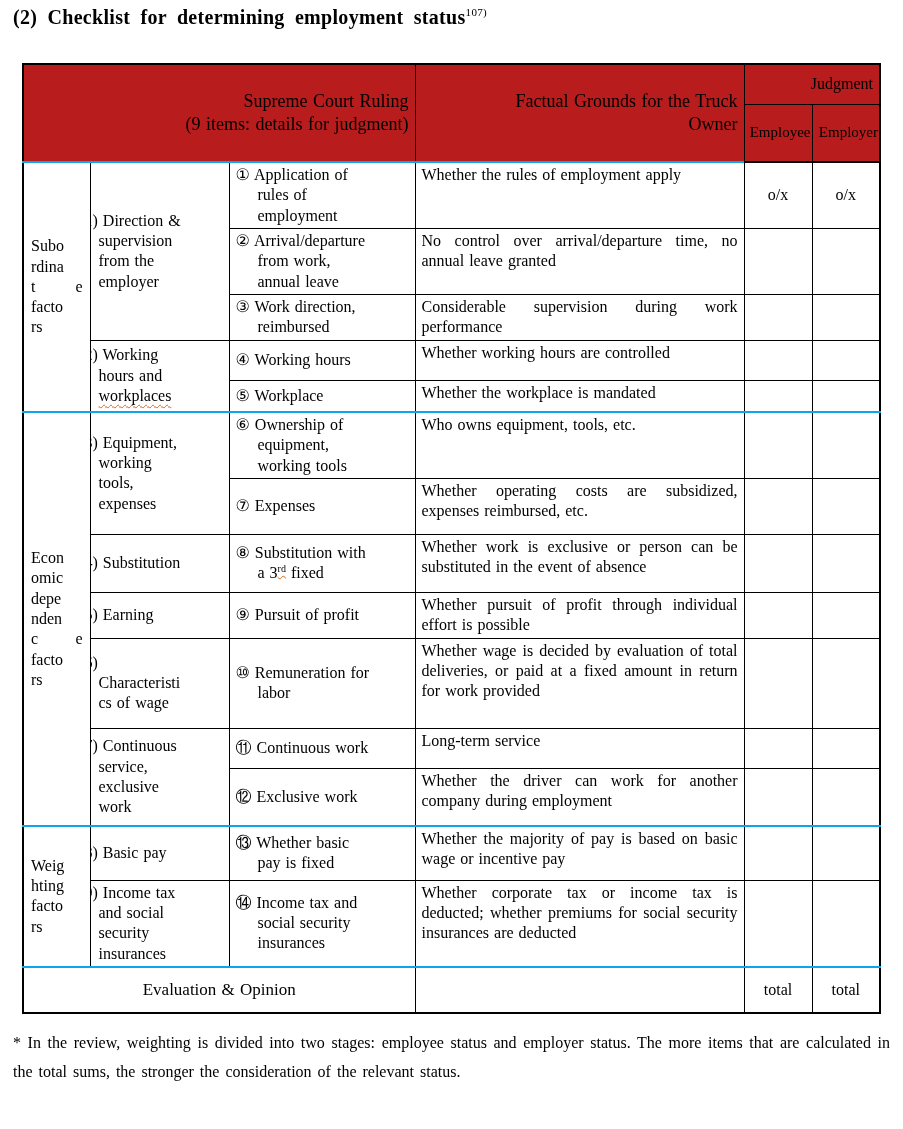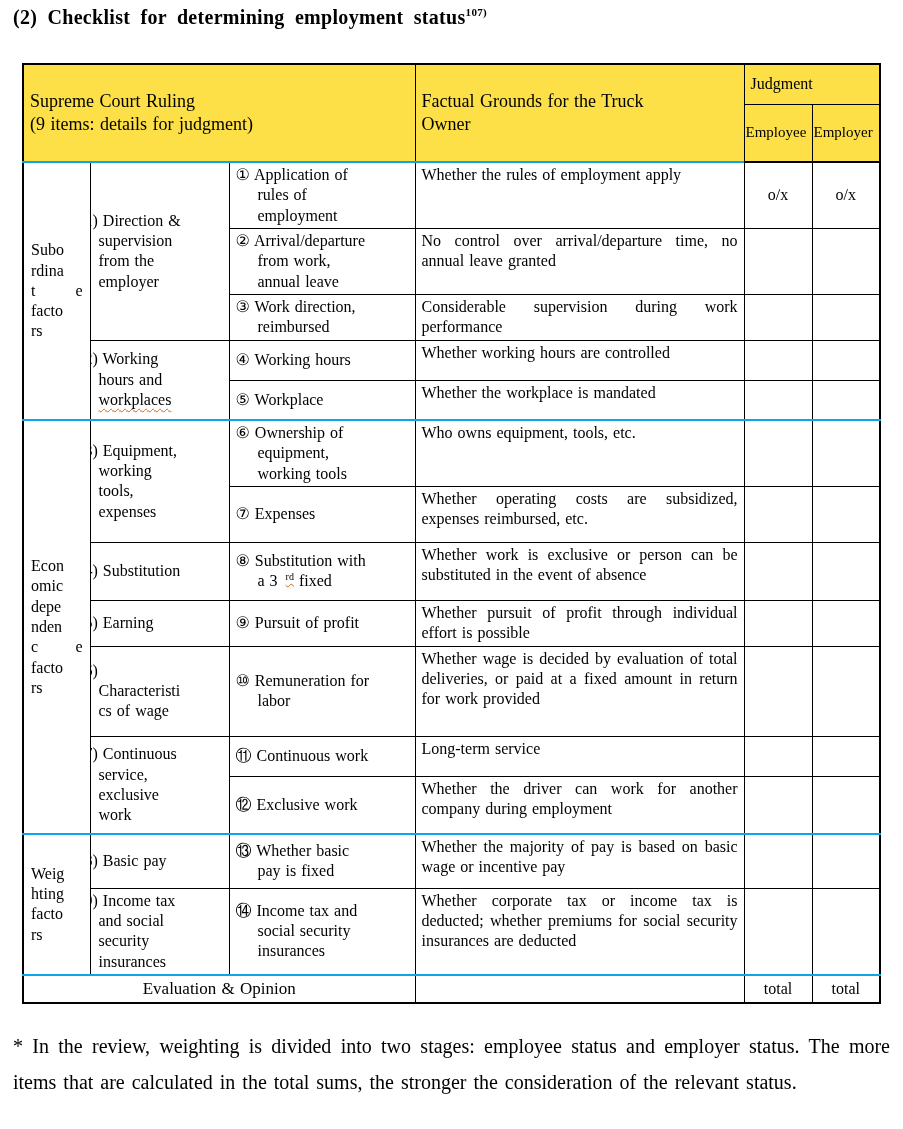--- a/index.html
+++ b/index.html
@@ -13,42 +13,42 @@
   .title {
     margin: 6px 0 0 13px;
     font-size: 20px;
     font-weight: bold;
     word-spacing: 5px;
     letter-spacing: 0.3px;
   }
   .title .sup107 {
     font-size: 11px;
     vertical-align: super;
-    font-weight: bold;
+    font-weight: normal;
     margin-top: 26px;
   }
   table.checklist {
     border-collapse: collapse;
     table-layout: fixed;
     width: 857px;
     margin: 34px 0 0 22px;
     border: 2px solid #000;
   }
   .checklist th, .checklist td {
     border: 1px solid #000;
     padding: 2px 6px;
     font-size: 16px;
     line-height: 1.27;
     font-weight: normal;
     overflow: hidden;
     word-spacing: 1px;
   }
   thead th {
-    background: #fde047;
-    text-align: left;
+    background: #b91c1c;
+    text-align: right;
     vertical-align: middle;
   }
   th.big { font-size: 18px; }
   th.small { font-size: 15px; padding: 2px 1px; margin-left: 30px; }
   .pre { white-space: pre-line; }
   td.cat {
     white-space: pre-line;
     text-align: justify;
     text-align-last: justify;
     vertical-align: middle;
@@ -80,26 +80,25 @@
   .wavy {
     text-decoration-line: underline;
     text-decoration-style: wavy;
     text-decoration-color: #d2691e;
     text-decoration-thickness: 1px;
     text-underline-offset: 3px;
   }
   .suprd {
     font-size: 10px;
     vertical-align: super;
-    margin-left: 8px;
   }
   .footnote {
-    margin: 24px 13px 0 13px;
+    margin: 14px 13px 0 13px;
     width: 877px;
-    font-size: 20px;
+    font-size: 16px;
     line-height: 1.82;
     text-align: justify;
     word-spacing: 2px;
   }
 </style>
 </head>
 <body>
 
 <div class="title"><span>(2) Checklist for determining employment status</span><span class="sup107">107)</span></div>
 
@@ -160,21 +159,21 @@
     </tr>
     <tr style="height:40px">
       <td class="grp" rowspan="2"><span>2) Working
 hours and
 </span><span class="wavy">workplaces</span></td>
       <td class="itm">④ Working hours</td>
       <td class="grounds">Whether working hours are controlled</td>
       <td class="jdg"></td>
       <td class="jdg"></td>
     </tr>
-    <tr style="height:40px">
+    <tr style="height:32px">
       <td class="itm">⑤ Workplace</td>
       <td class="grounds">Whether the workplace is mandated</td>
       <td class="jdg"></td>
       <td class="jdg"></td>
     </tr>
     <tr class="sep" style="height:64px">
       <td class="cat" rowspan="7">Econ
 omic
 depe
 nden
@@ -256,21 +255,21 @@
 and social
 security
 insurances</td>
       <td class="itm">⑭ Income tax and
 social security
 insurances</td>
       <td class="grounds">Whether corporate tax or income tax is deducted; whether premiums for social security insurances are deducted</td>
       <td class="jdg"></td>
       <td class="jdg"></td>
     </tr>
-    <tr class="sep" style="height:28px">
+    <tr class="sep" style="height:46px">
       <td class="eval" colspan="3">Evaluation &amp; Opinion</td>
       <td></td>
       <td class="jdg">total</td>
       <td class="jdg">total</td>
     </tr>
   </tbody>
 </table>
 
 <div class="footnote">* In the review, weighting is divided into two stages: employee status and employer status. The more items that are calculated in the total sums, the stronger the consideration of the relevant status.</div>
 

